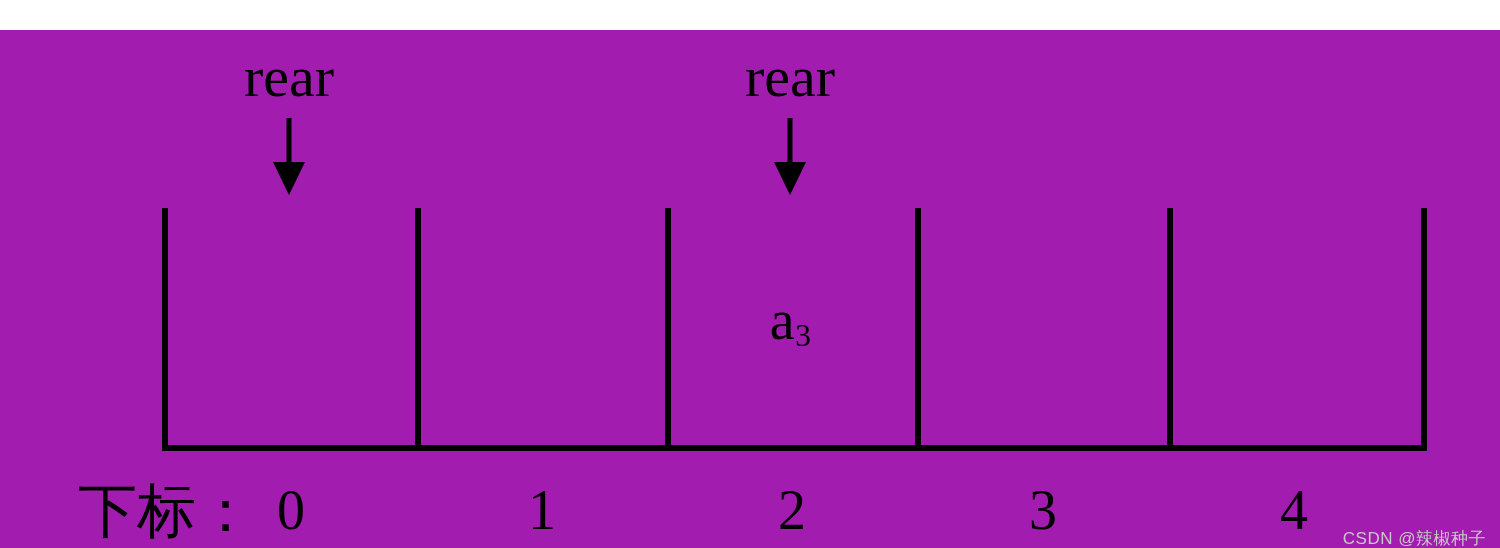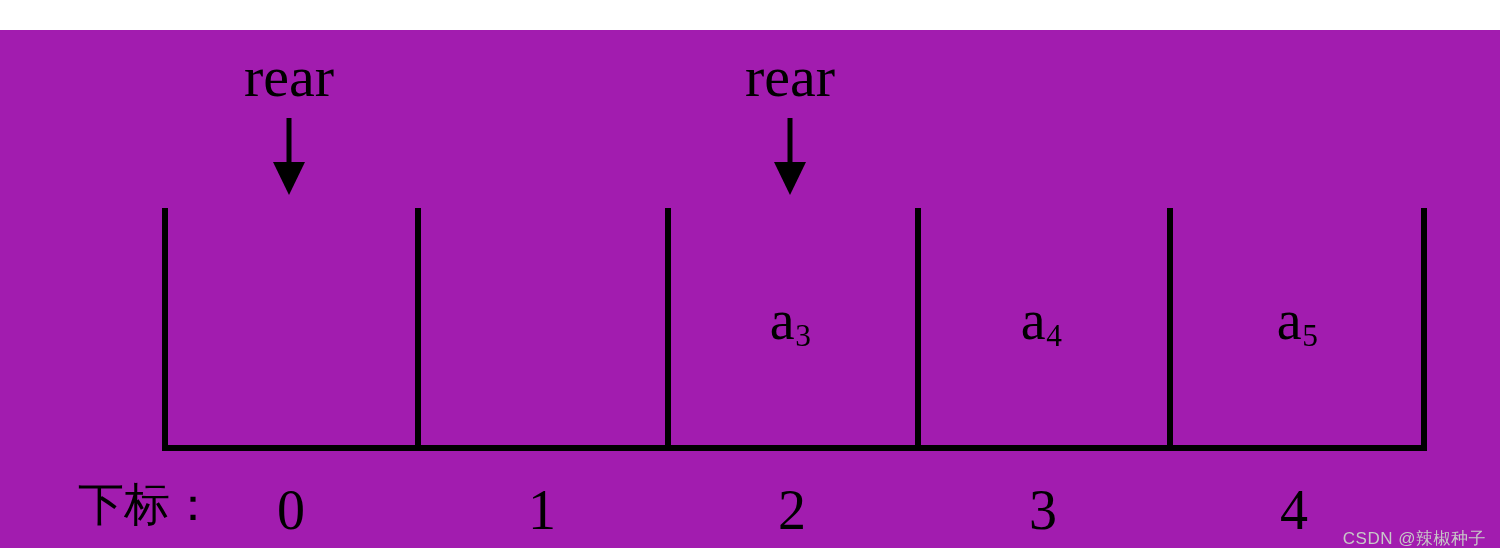--- a/index.html
+++ b/index.html
@@ -62,21 +62,21 @@
     vertical-align: baseline;
     position: relative;
     top: 0.22em;
     left: 0.02em;
   }
 
   
   .index-caption {
     position: absolute;
     font-family: "Liberation Serif", "DejaVu Serif", serif;
-    font-size: 46px;
+    font-size: 59px;
     line-height: 1;
     color: #000000;
     white-space: nowrap;
   }
   .index-number {
     position: absolute;
     font-family: "Liberation Serif", "DejaVu Serif", serif;
     font-size: 56px;
     line-height: 1;
     color: #000000;
@@ -127,26 +127,20 @@
     <div class="cell-divider" style="left:665px;  top:178px; width:6px; height:243px;"></div>
     <div class="cell-divider" style="left:915px;  top:178px; width:6px; height:243px;"></div>
     <div class="cell-divider" style="left:1167px; top:178px; width:6px; height:243px;"></div>
     <div class="cell-divider" style="left:1421px; top:178px; width:6px; height:243px;"></div>
     <div class="baseline" style="left:162px;  top:415px; width:1265px; height:6px;"></div>
   </div>
 
   <div class="cell-value" style="left:790px; top:262px;">
     <span>a</span><sub>3</sub>
   </div>
-  <div class="cell-value" style="left:1041px; top:262px;">
-    <span>a</span><sub>4</sub>
-  </div>
-  <div class="cell-value" style="left:1297px; top:262px;">
-    <span>a</span><sub>5</sub>
-  </div>
 
   <div class="index-caption" style="left:78px; top:452px;">下标：</div>
 
   <div class="index-number" style="left:291px;  top:452px;">0</div>
   <div class="index-number" style="left:542px;  top:452px;">1</div>
   <div class="index-number" style="left:792px;  top:452px;">2</div>
   <div class="index-number" style="left:1043px; top:452px;">3</div>
   <div class="index-number" style="left:1294px; top:452px;">4</div>
 
   <div id="watermark">CSDN @辣椒种子</div>

